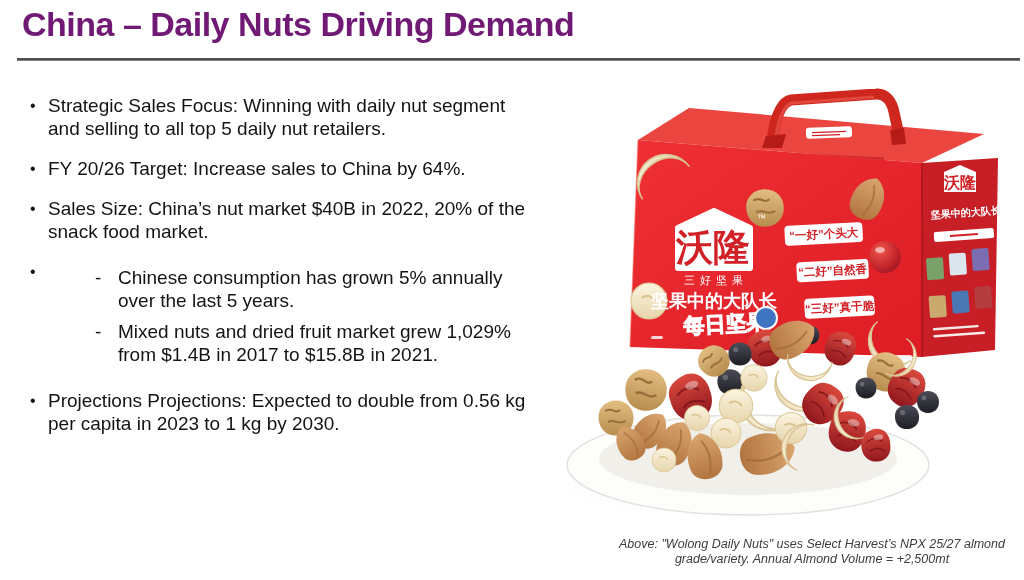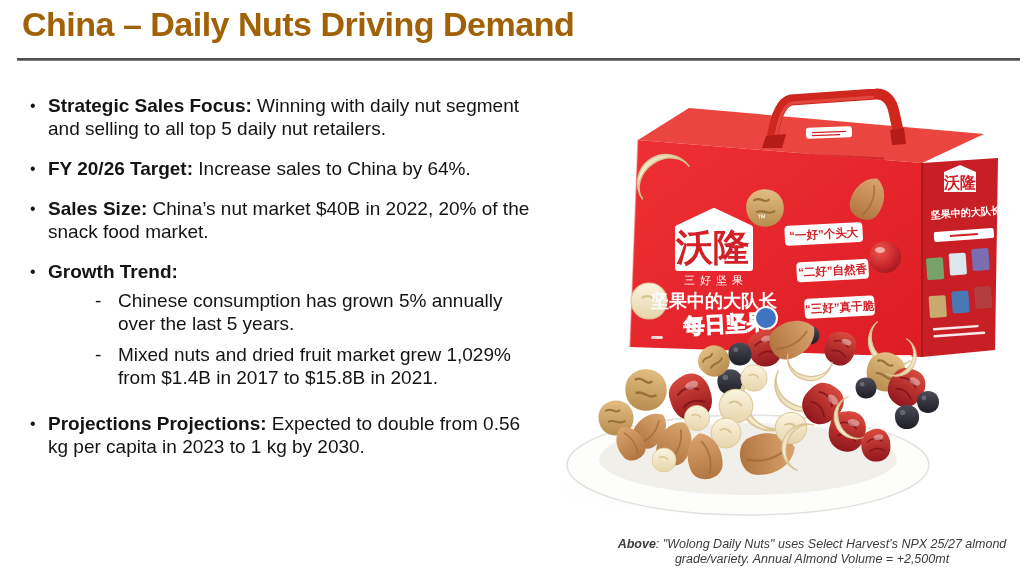--- a/index.html
+++ b/index.html
@@ -1,30 +1,30 @@
 <!DOCTYPE html>
 <html><head>
 <meta charset="utf-8">
 <style>
   html,body{margin:0;padding:0;background:#fff;}
   .slide{position:relative;width:1024px;height:580px;background:#ffffff;overflow:hidden;
          font-family:"Liberation Sans",sans-serif;color:#101010;}
   .title{position:absolute;left:22px;top:5px;font-size:34px;font-weight:bold;
-         letter-spacing:-0.5px;color:#a16207;white-space:nowrap;}
+         letter-spacing:-0.5px;color:#701a75;white-space:nowrap;}
   .rule{position:absolute;left:17px;top:58px;width:1003px;height:3px;
         background:linear-gradient(180deg,#4f4f52 0%,#4f4f52 55%,#9b9b9e 100%);}
   .bullets{position:absolute;left:30px;top:94px;width:512px;font-size:19px;line-height:23px;color:#141414;}
   .b-item{display:grid;grid-template-columns:18px 1fr;margin-bottom:17px;}
   .b-dot{font-size:16px;line-height:23px;}
-  .b-lead{font-weight:bold;}
+  .b-lead{font-weight:normal;}
   .subs{margin:6px 0 0 47px;}
   .s-item{display:grid;grid-template-columns:23px 1fr;margin-bottom:8px;}
   .caption{position:absolute;left:600px;top:537px;width:424px;text-align:center;
            font-size:12.5px;line-height:15px;font-style:italic;color:#3c3c3c;}
-  .caption b{font-weight:bold;text-align:center;}
+  .caption b{font-weight:normal;text-align:center;}
   .visual{position:absolute;left:554px;top:88px;width:470px;height:445px;}
   svg text{font-family:"Liberation Sans","DejaVu Sans",sans-serif;}
 </style>
 </head>
 <body>
 
 <div class="slide">
 
   <div class="title">China – Daily Nuts Driving Demand</div>
   <div class="rule"></div>
@@ -42,21 +42,20 @@
     </div>
 
     <div class="b-item">
       <span class="b-dot">•</span>
       <span><b class="b-lead">Sales Size:</b><span> China’s nut market $40B in 2022, 20% of the snack food market.</span></span>
     </div>
 
     <div class="b-item">
       <span class="b-dot">•</span>
       <span>
-        <b class="b-lead">Growth Trend:</b>
         <span class="subs" style="display:block">
           <span class="s-item">
             <span>-</span>
             <span>Chinese consumption has grown 5% annually over the last 5 years.</span>
           </span>
           <span class="s-item">
             <span>-</span>
             <span>Mixed nuts and dried fruit market grew 1,029% from $1.4B in 2017 to $15.8B in 2021.</span>
           </span>
         </span>

